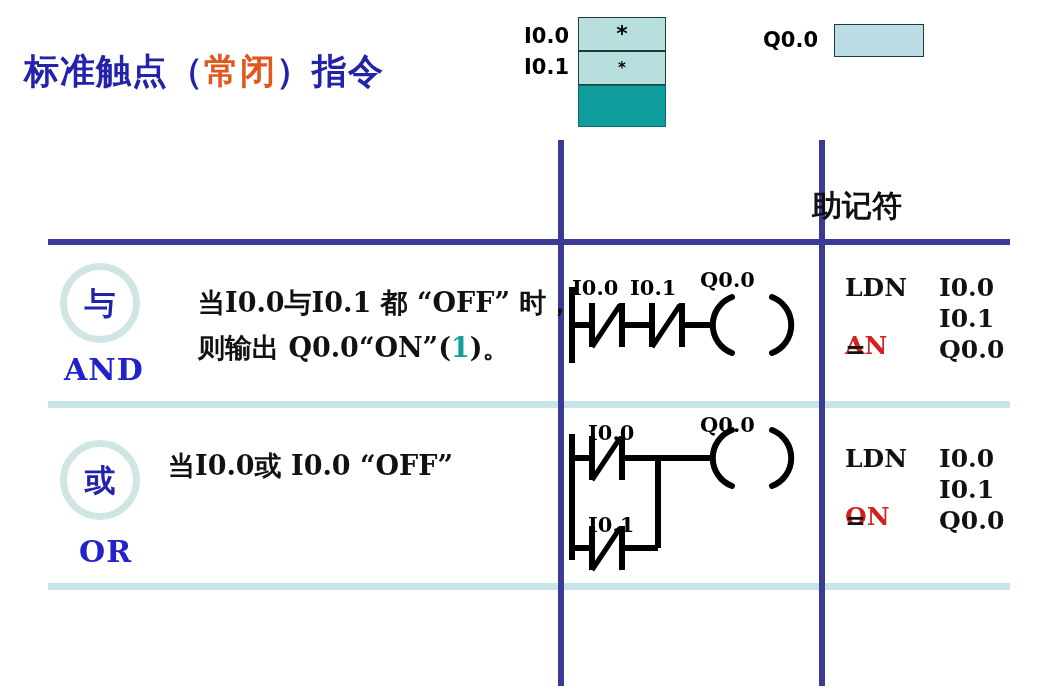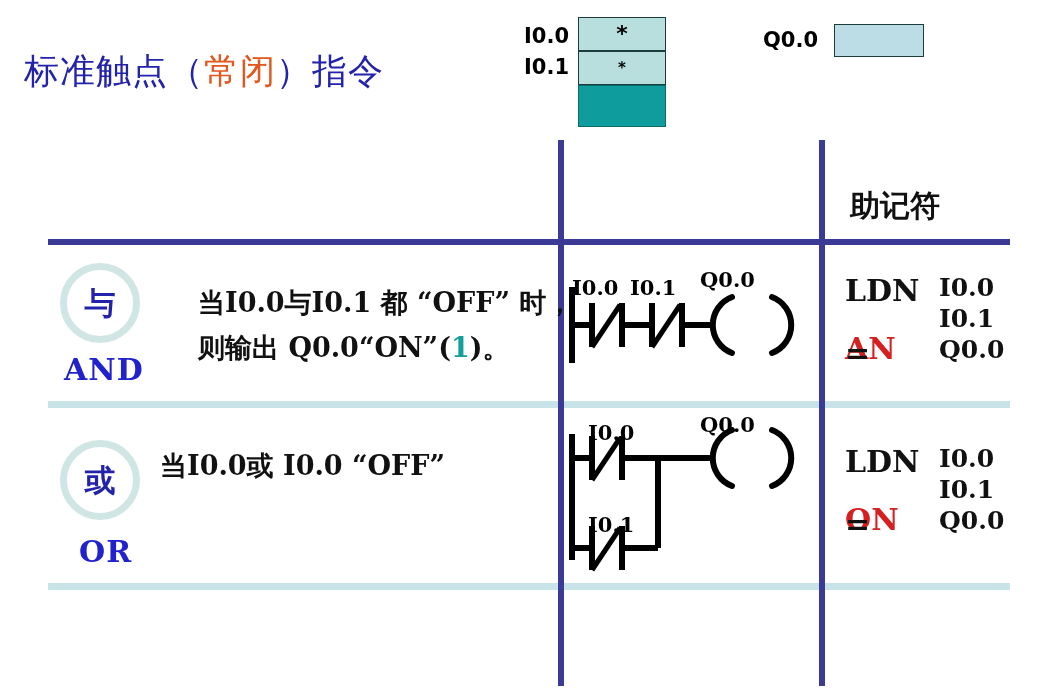--- a/index.html
+++ b/index.html
@@ -9,21 +9,21 @@
     font-family:"Liberation Serif", serif;
     overflow:hidden;
     position:relative;
   }
   .stage{position:absolute;left:0;top:0;width:1058px;height:699px;}
 
   
   #slide-title{
     position:absolute;left:24px;top:48px;
     font-family:"DejaVu Sans", sans-serif;
-    font-size:35px;font-weight:normal;
+    font-size:35px;font-weight:bold;
     color:#2222aa;white-space:nowrap;letter-spacing:1px;
   }
   #slide-title .accent{color:#e2571e;}
 
   
   .io-label{
     position:absolute;
     font-family:"DejaVu Sans", sans-serif;
     font-size:21px;font-weight:bold;color:#000;
   }
@@ -62,21 +62,21 @@
 
   
   .col-header{
     position:absolute;
     font-family:"DejaVu Serif", serif;
     font-size:30px;font-weight:bold;color:#111;
     white-space:nowrap;
   }
   #header-logic{left:168px;top:186px;}
   #header-ladder{left:596px;top:186px;}
-  #header-mnemonic{left:850px;top:186px;}
+  #header-mnemonic{left:812px;top:186px;}
 
   
   .op-circle{
     position:absolute;width:80px;height:80px;border-radius:50%;
     border:7px solid #cfe6e4;box-sizing:border-box;
     display:flex;align-items:center;justify-content:center;
   }
   .op-cn{
     font-family:"DejaVu Sans", sans-serif;
     font-size:31px;font-weight:bold;color:#2222aa;
@@ -96,39 +96,39 @@
   
   .desc{
     position:absolute;
     font-family:"DejaVu Serif", serif;
     font-size:27px;font-weight:bold;color:#111;
     white-space:nowrap;line-height:1.45;
   }
   .desc .one{color:#14a09a;}
   #desc-and-line1{left:198px;top:283px;}
   #desc-and-line2{left:198px;top:328px;text-align:center;}
-  #desc-or-line1{left:160px;top:446px;}
+  #desc-or-line1{left:168px;top:446px;}
   #desc-or-line2{left:160px;top:491px;}
 
   
   .ladder{position:absolute;}
   #ladder-and{left:566px;top:275px;width:250px;height:110px;}
   #ladder-or{left:566px;top:420px;width:250px;height:160px;}
   .ladder-tag{
     position:absolute;
     font-family:"DejaVu Serif", serif;
     font-size:21px;font-weight:bold;color:#000;white-space:nowrap;
   }
 
   
   .mnemonic{position:absolute;font-family:"DejaVu Serif", serif;}
   .mn-row{position:relative;height:31px;}
   .mn-op{
     position:absolute;left:0;top:0;
-    font-size:30px;font-weight:bold;color:#111;text-align:center;
+    font-size:25px;font-weight:bold;color:#111;text-align:center;
   }
   .mn-op.hl{color:#d42020;margin-top:27px;}
   .mn-arg{
     position:absolute;left:94px;top:0;
     font-size:25px;font-weight:bold;color:#111;
   }
   #mnemonic-and{left:845px;top:273px;}
   #mnemonic-or{left:845px;top:444px;}
 </style>
 </head>

